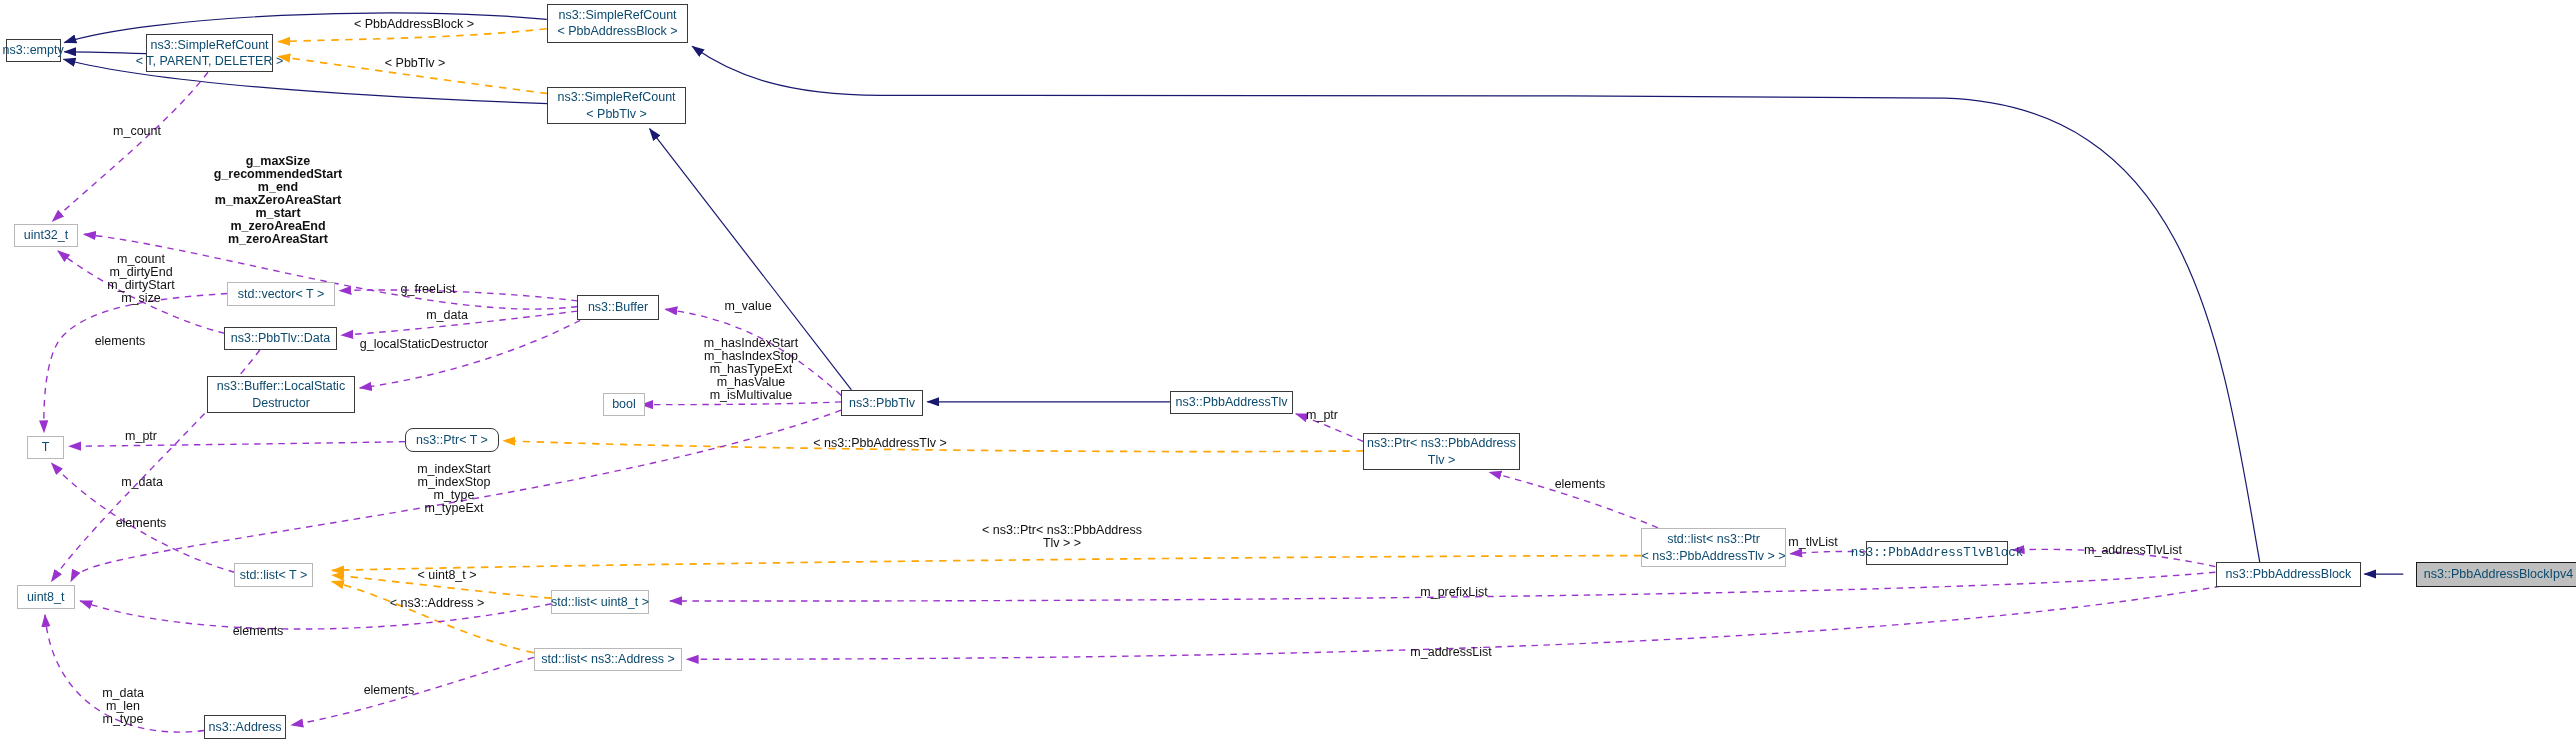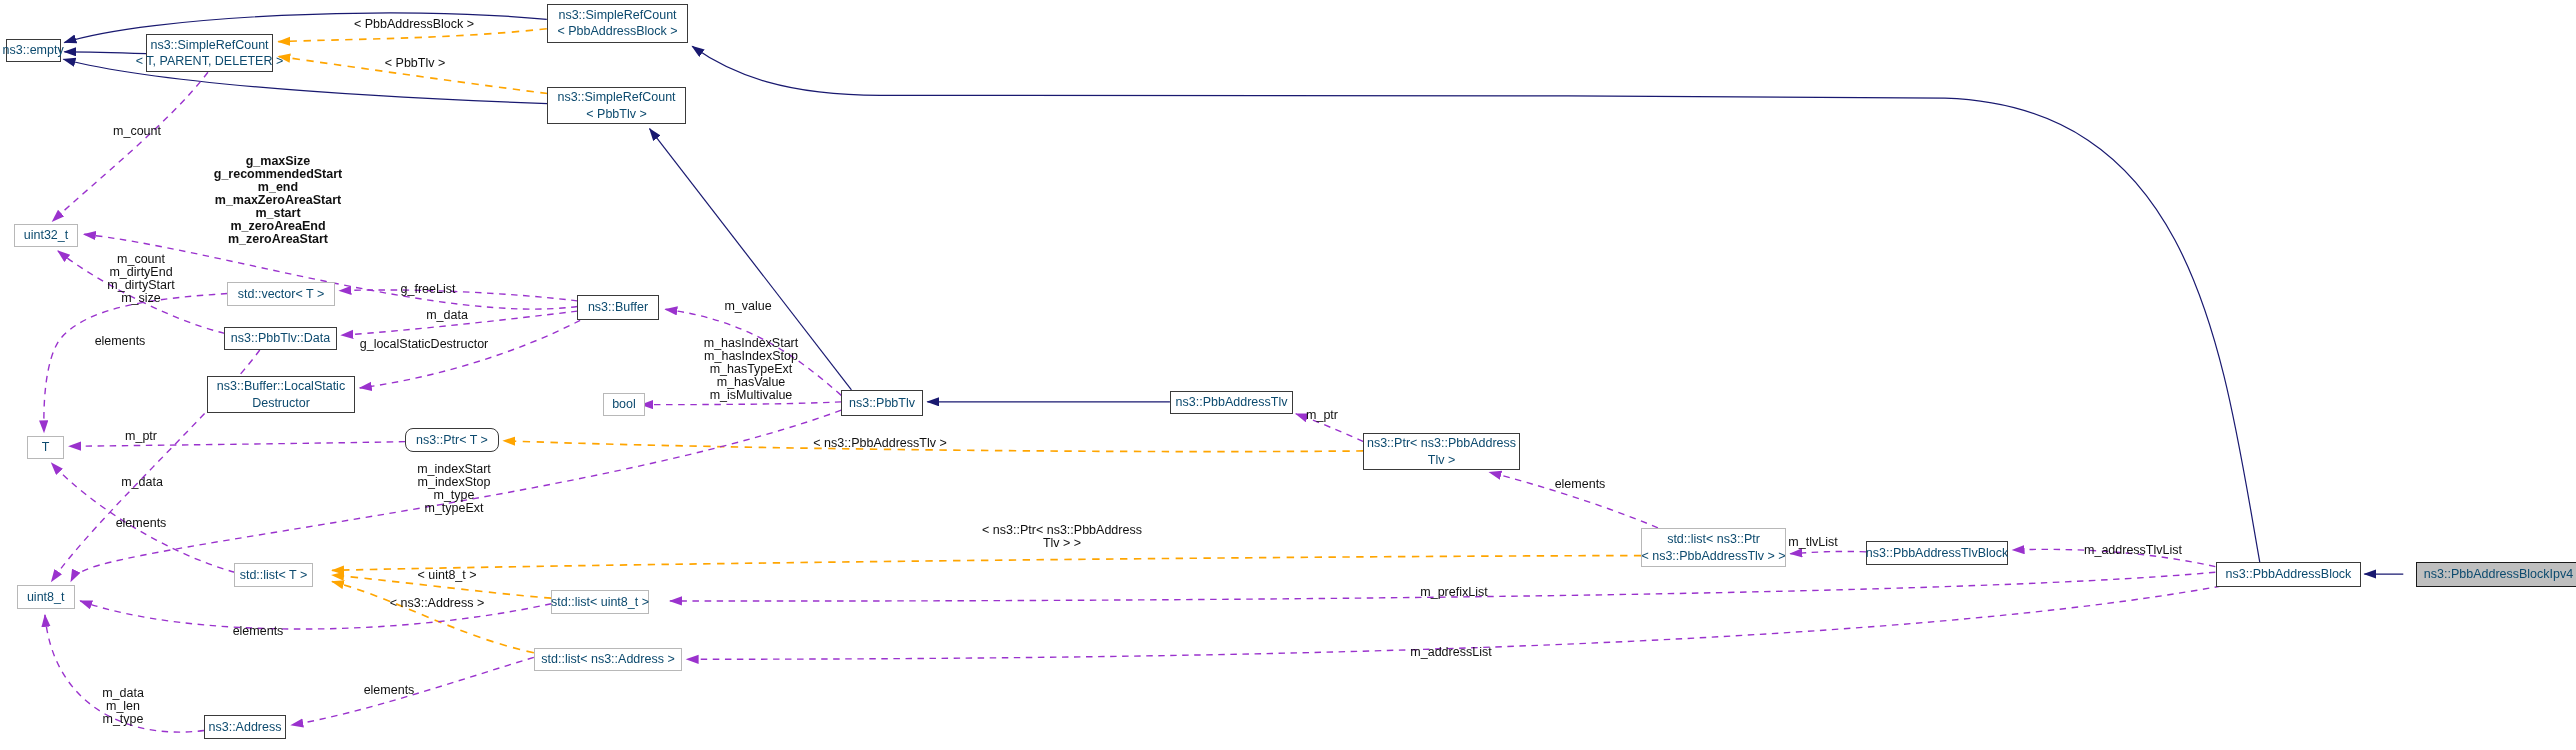--- a/index.html
+++ b/index.html
@@ -142,21 +142,21 @@
       <div class="node kind-template" style="left: 16.7px; top: 585px; width: 58px; height: 24px;">
         <div>uint8_t</div>
       </div>
       <div class="node kind-template" style="left: 234px; top: 563px; width: 79px; height: 24px;">
         <div>std::list&lt; T &gt;</div>
       </div>
       <div class="node kind-template" style="left: 1641px; top: 528px; width: 145px; height: 39px;">
         <div>std::list&lt; ns3::Ptr</div>
         <div>&lt; ns3::PbbAddressTlv &gt; &gt;</div>
       </div>
-      <div class="node kind-class" style="left: 1866px; top: 541px; width: 142px; height: 24px;">
+      <div class="node kind-class" style="left: 1866px; top: 541px; width: 142px; height: 24px; font-family: Liberation Mono, monospace;">
         <div>ns3::PbbAddressTlvBlock</div>
       </div>
       <div class="node kind-class" style="left: 2216px; top: 562px; width: 145px; height: 25px;">
         <div>ns3::PbbAddressBlock</div>
       </div>
       <div class="node kind-current" style="left: 2404px; top: 562px; width: 165px; height: 25px; margin-left: 12px;">
         <div>ns3::PbbAddressBlockIpv4</div>
       </div>
       <div class="node kind-template" style="left: 551px; top: 590px; width: 98px; height: 24px;">
         <div>std::list&lt; uint8_t &gt;</div>

